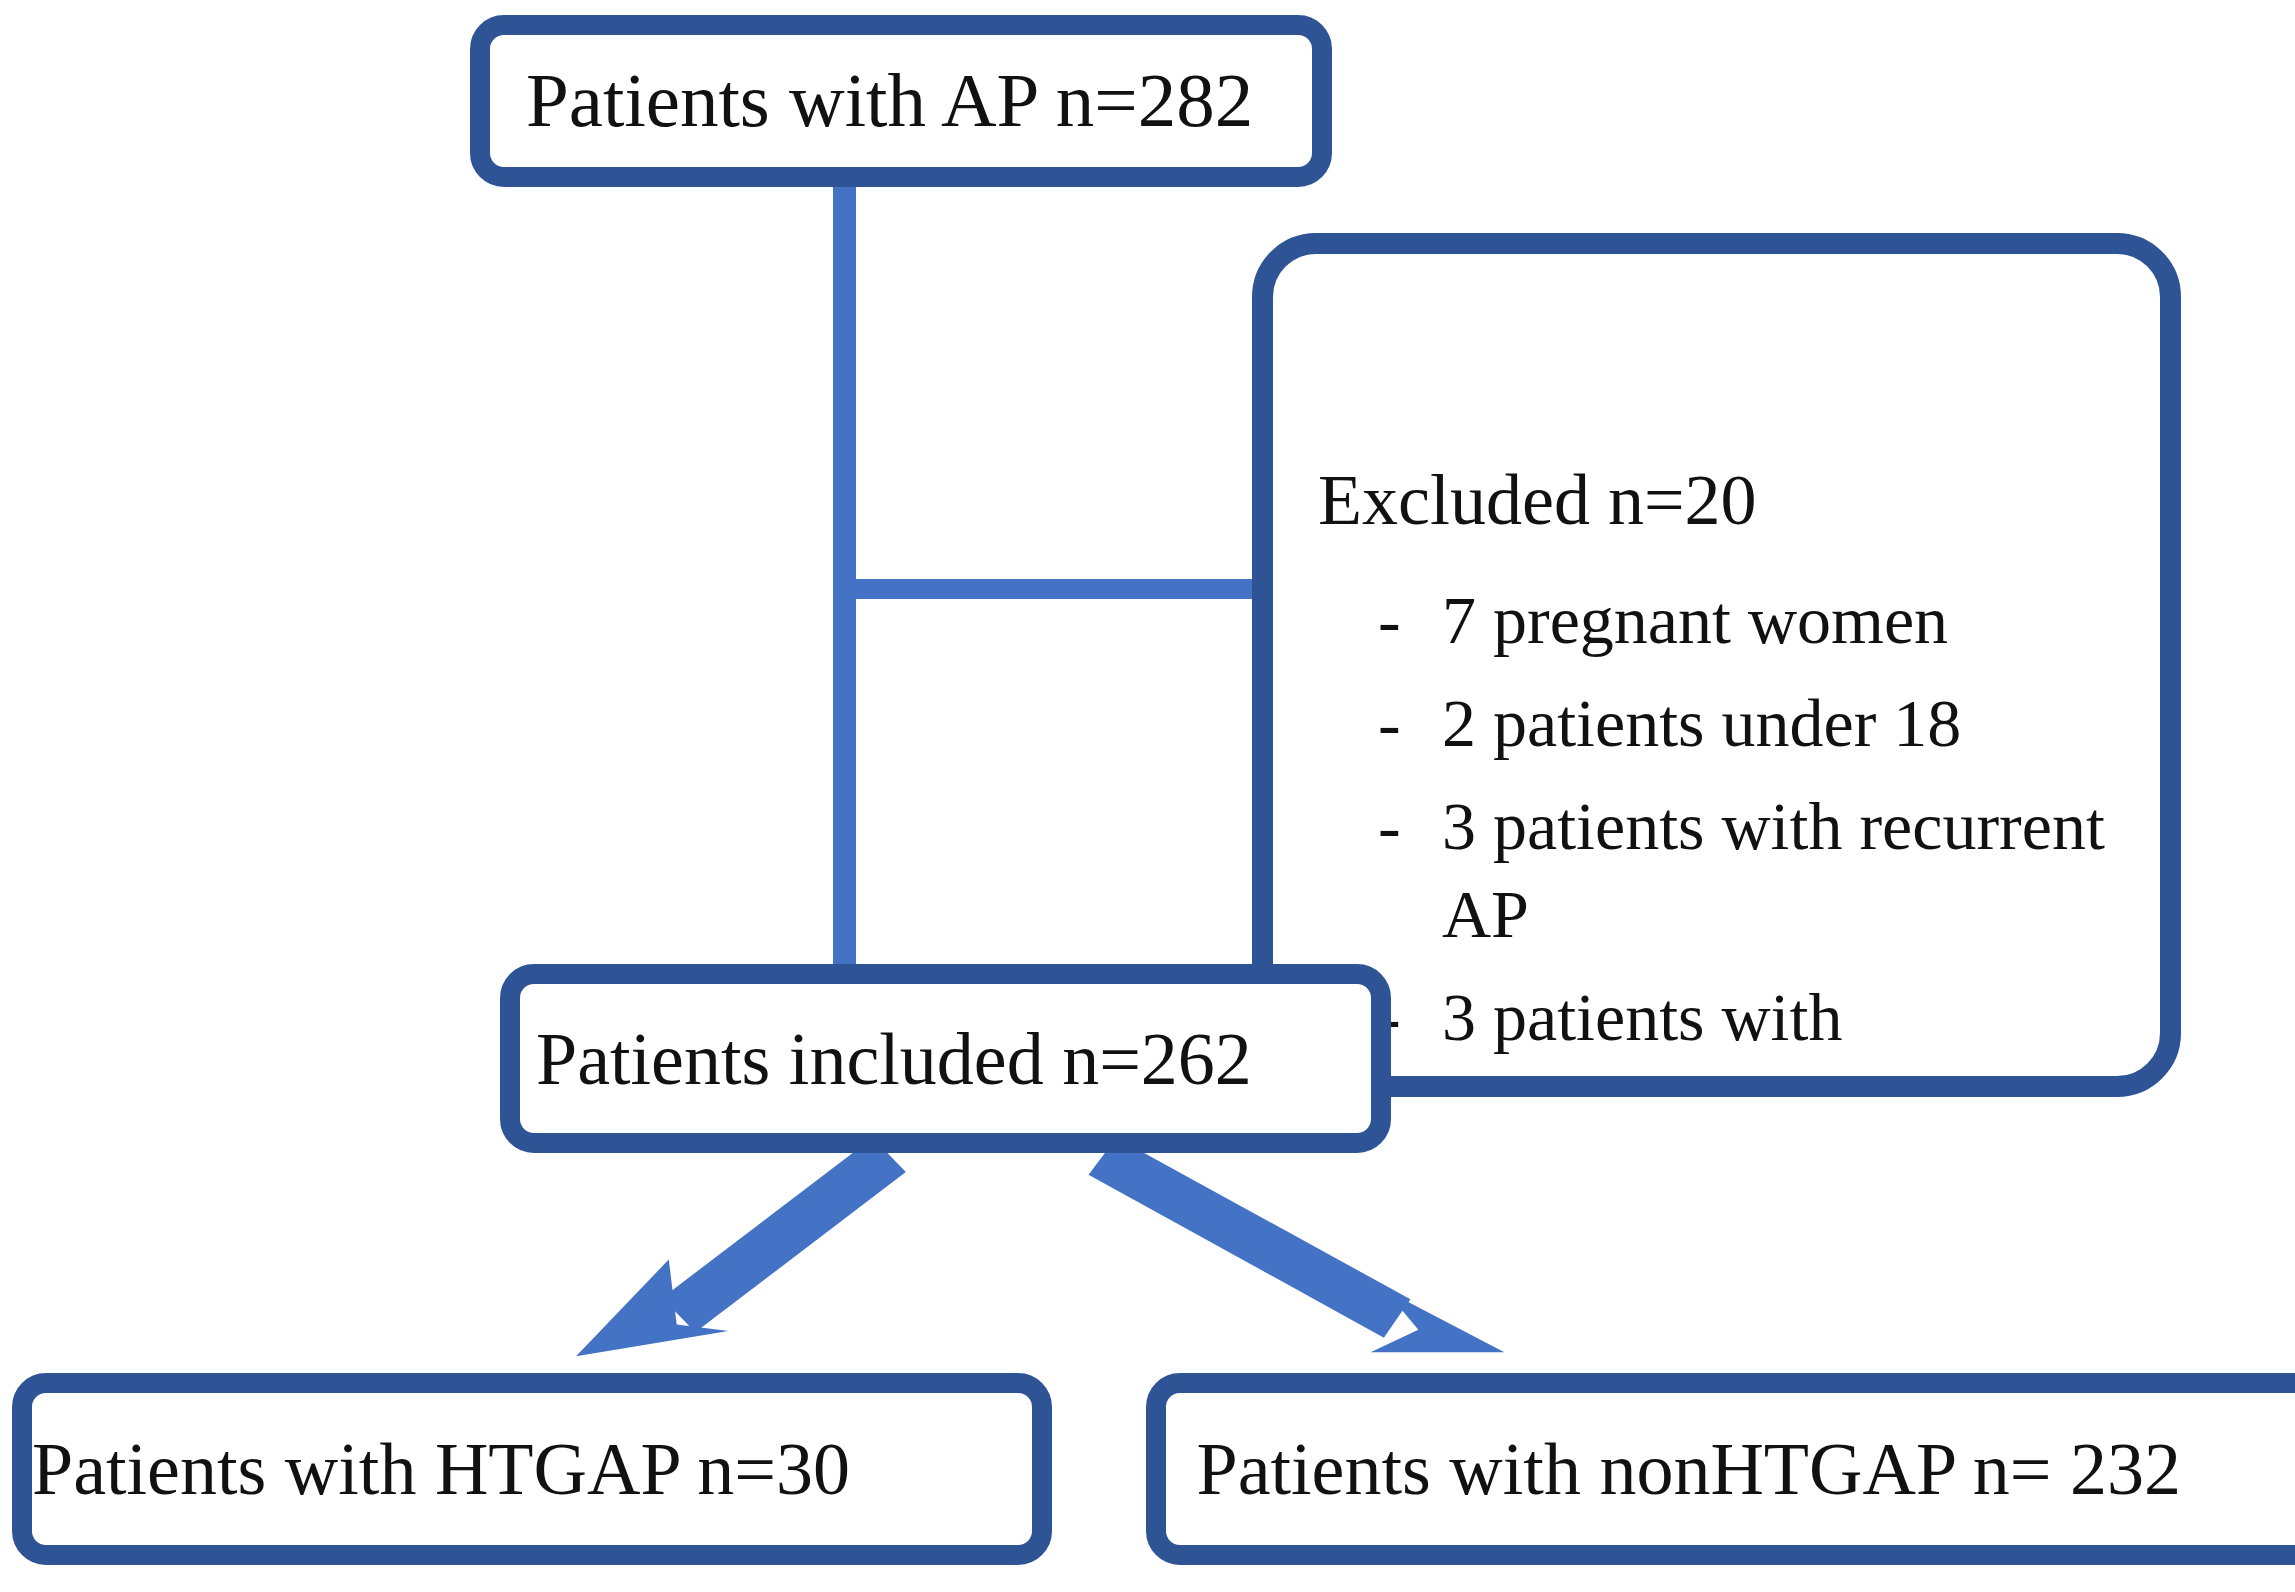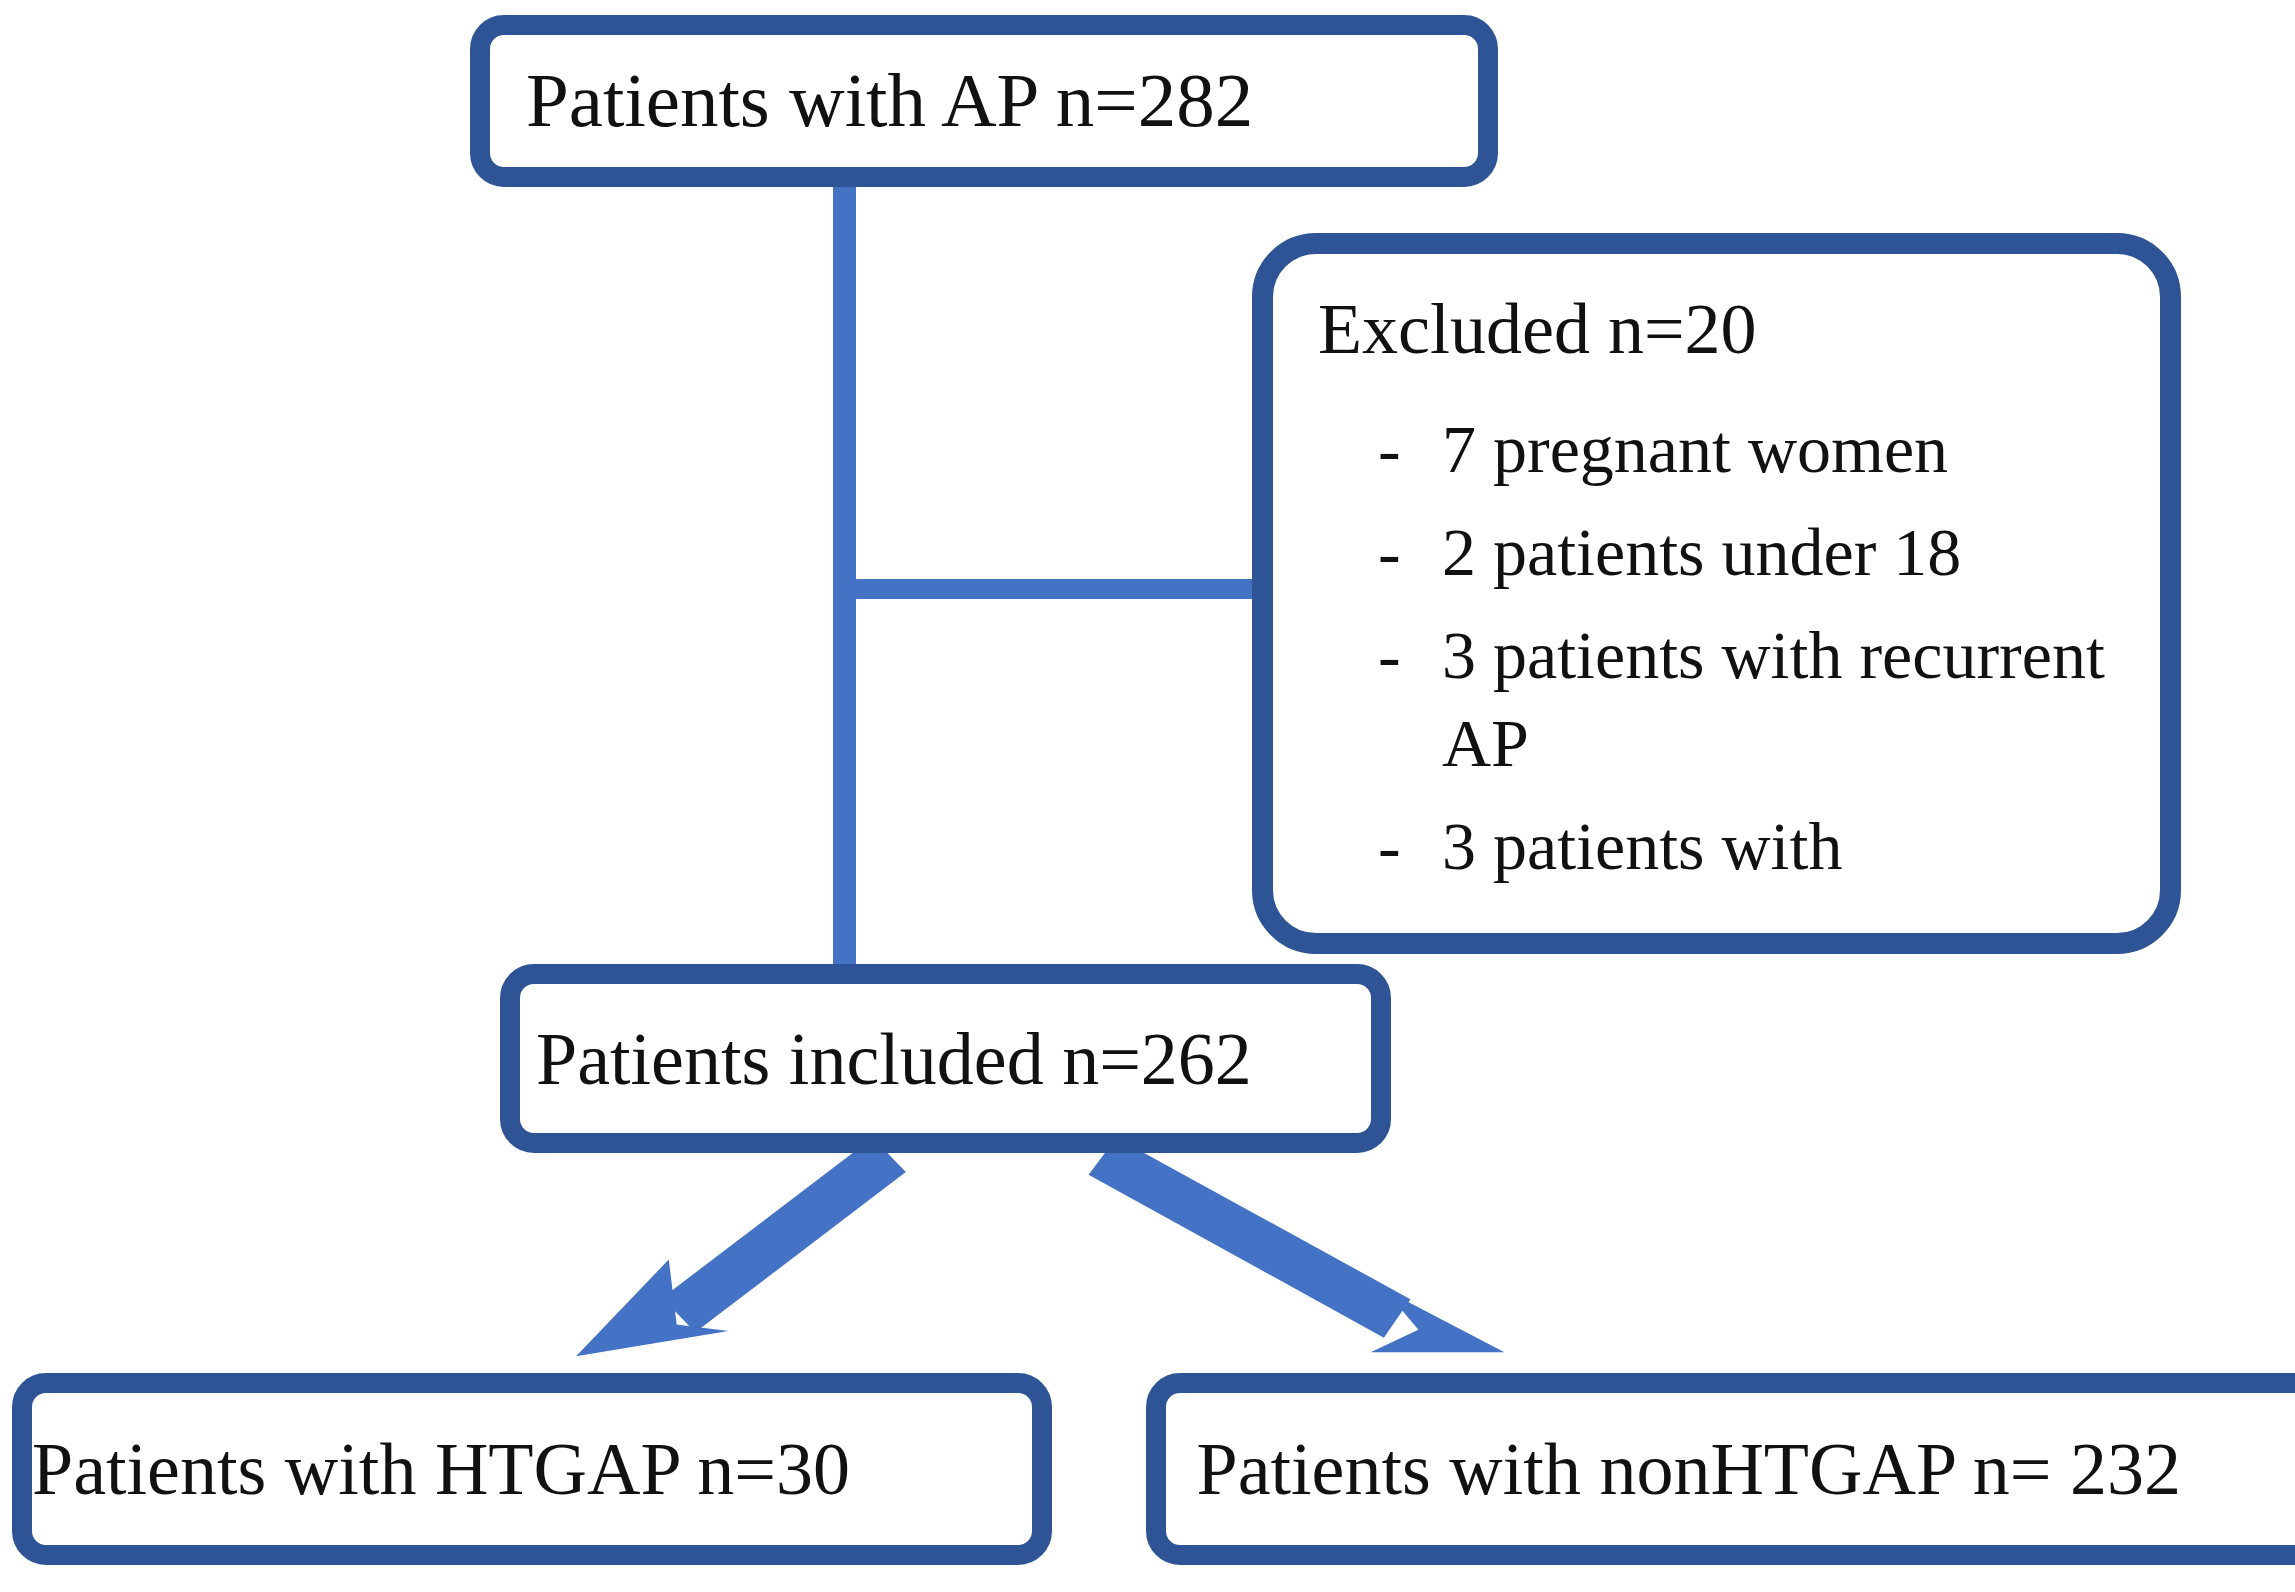--- a/index.html
+++ b/index.html
@@ -28,44 +28,44 @@
     z-index: 3;
   }
   .fbox .txt {
     white-space: nowrap;
   }
 
   
   #box-ap {
     left: 470px;
     top: 14.6px;
-    width: 1028px;
+    width: 862px;
     height: 172px;
     border-width: 20px;
     border-radius: 34px;
     align-items: center;
     justify-content: flex-start;
   }
   #box-ap .txt {
     font-size: 77px;
     line-height: 1;
     padding-left: 36px;
   }
 
   
   #box-excluded {
     left: 1252px;
     top: 233px;
     width: 929px;
-    height: 721px;
+    height: 864px;
     border-width: 21px;
     border-radius: 64px;
     flex-direction: column;
     align-items: stretch;
-    justify-content: flex-start;
+    justify-content: flex-end;
     padding: 38px 22.5px 0 45px;
   }
   #box-excluded .head {
     font-size: 72px;
     line-height: 1.05;
     white-space: nowrap;
   }
   #box-excluded ul {
     list-style: none;
     margin: 37px 0 0 0;

